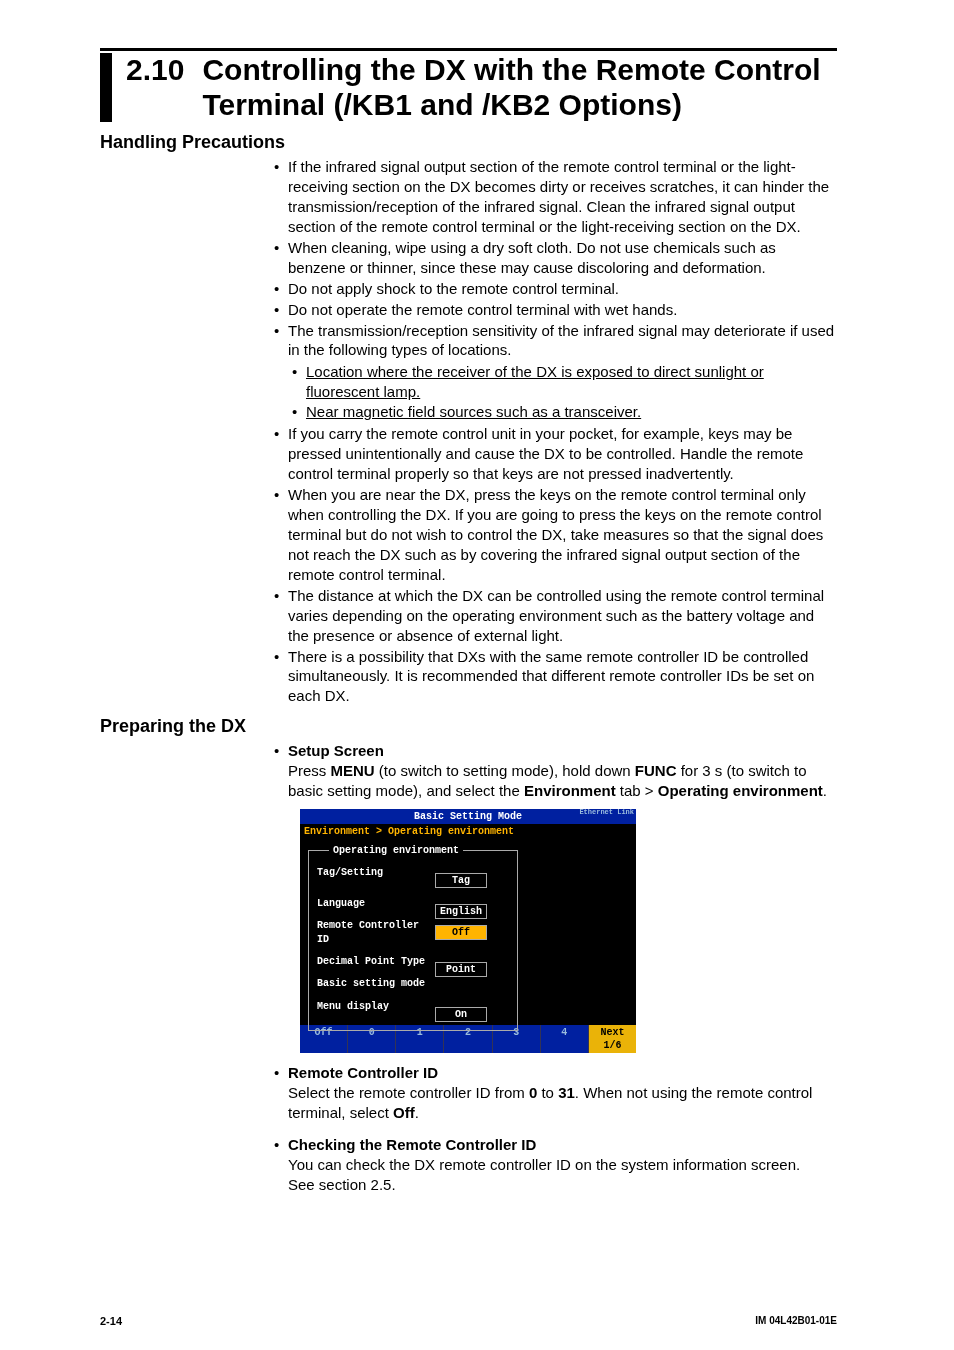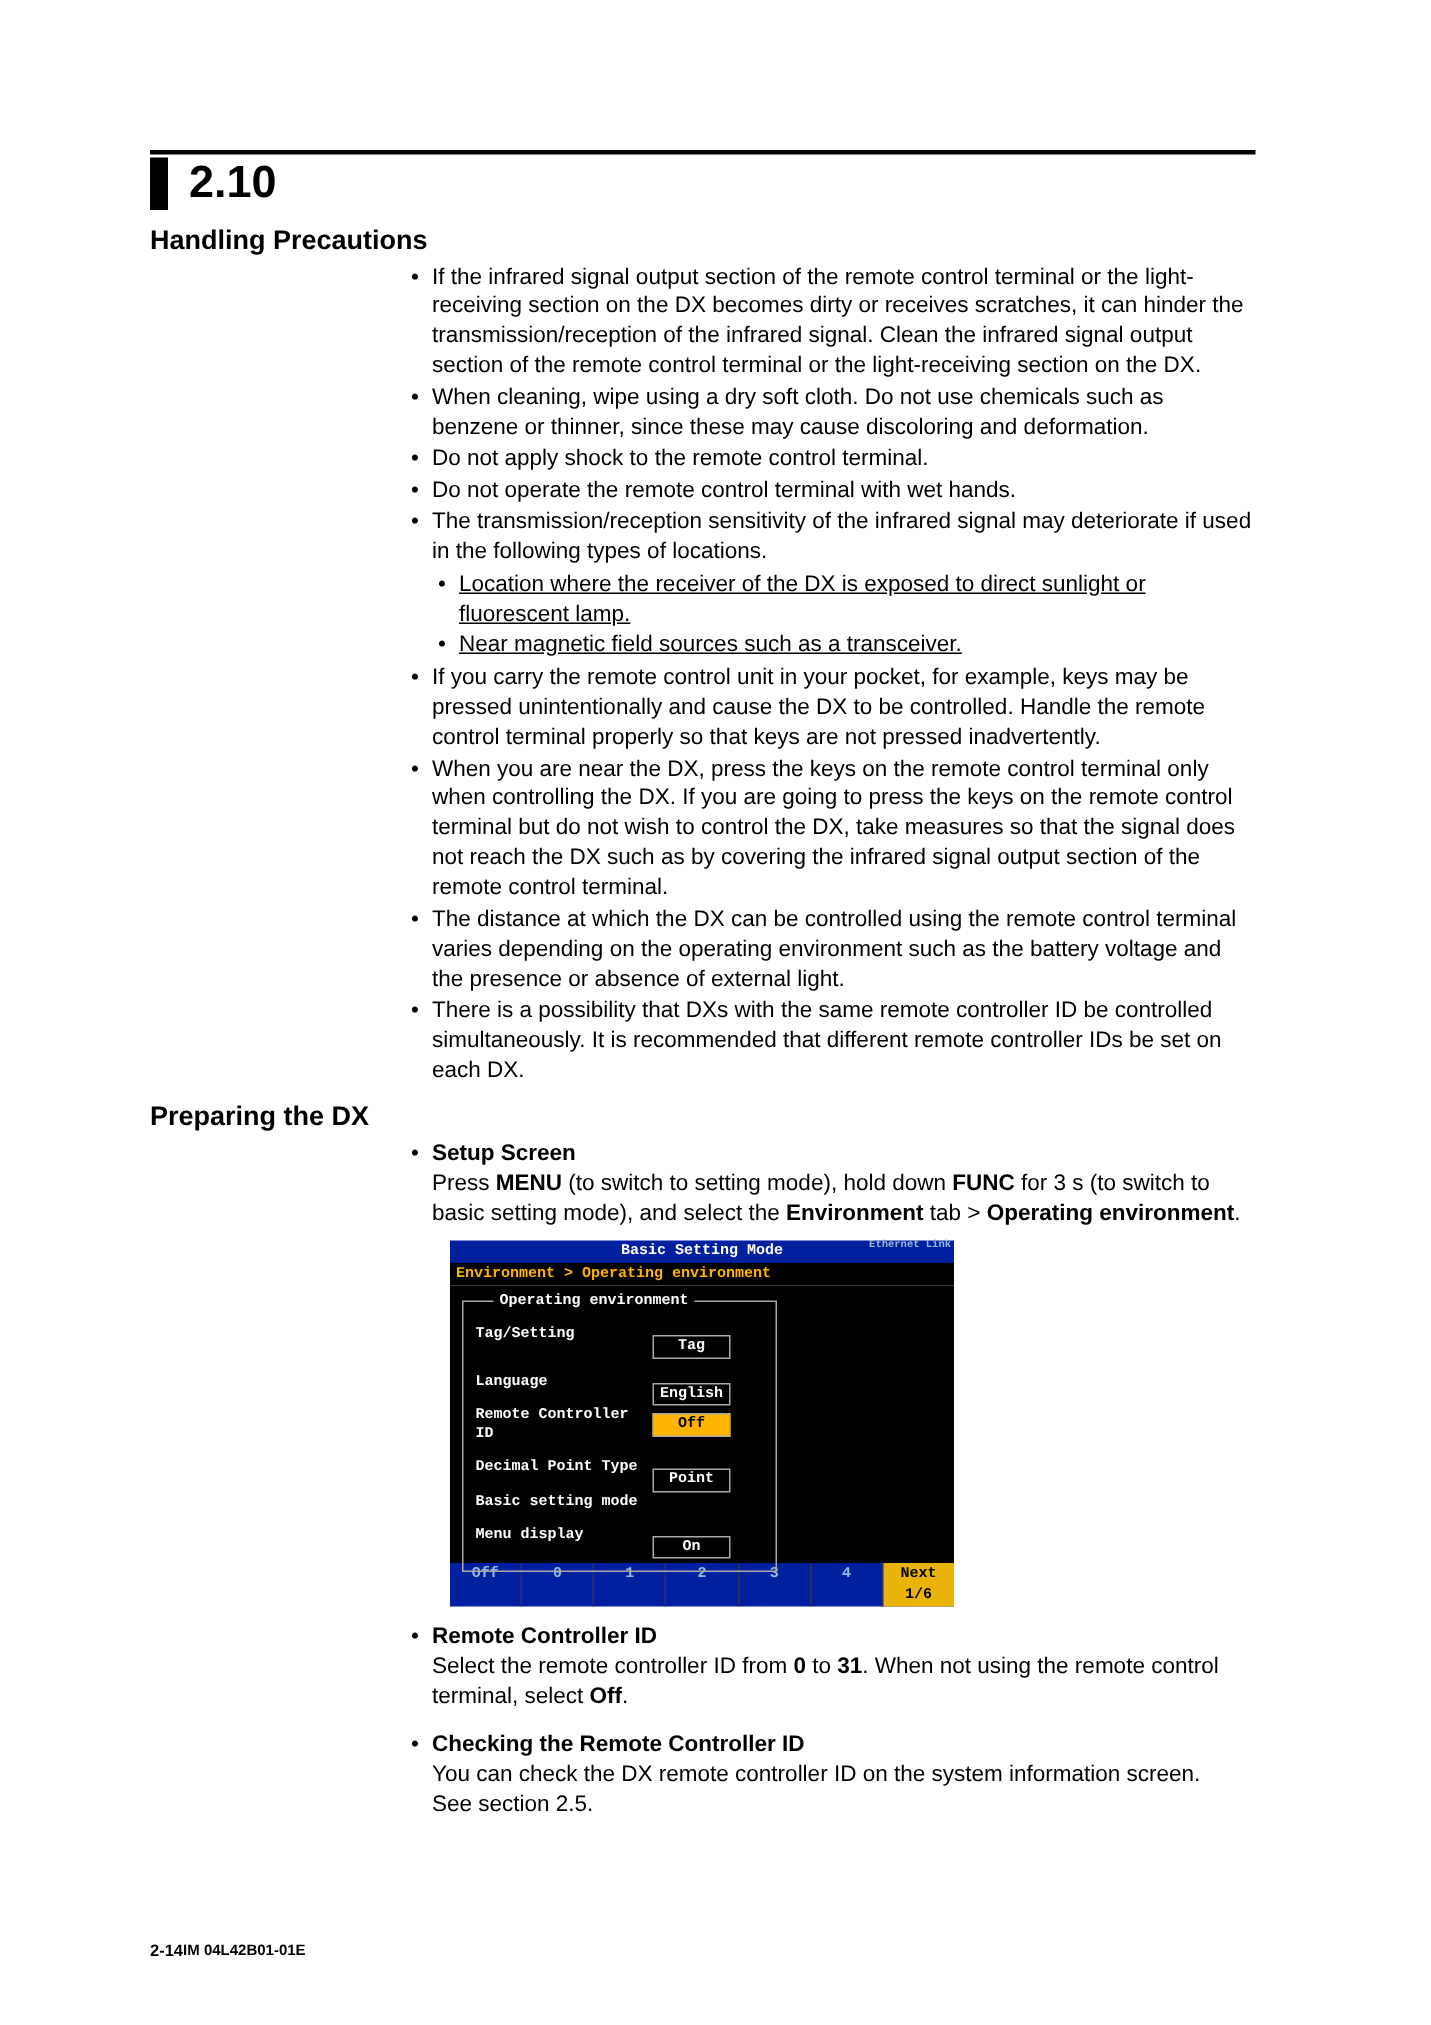--- a/index.html
+++ b/index.html
@@ -6,21 +6,21 @@
   body {
     margin: 0;
     padding: 0;
     font-family: Arial, Helvetica, sans-serif;
     background: #fff;
     color: #000;
     width: 954px;
   }
   .page {
     width: 922px;
-    padding: 100px 85px 40px 100px;
+    padding: 48px 85px 40px 100px;
     position: relative;
     min-height: 1350px;
   }
   .rule { border: none; border-top: 3px solid #000; margin: 0 0 2px 0; }
   .title-row { display: flex; align-items: flex-start; }
   .title-bar { width: 12px; background: #000; margin-right: 14px; flex-shrink: 0; align-self: stretch; }
   .title-num { font-size: 30px; font-weight: bold; margin-right: 18px; flex-shrink: 0; line-height: 1.15; }
   .title-text { font-size: 30px; font-weight: bold; line-height: 1.15; flex: 1; }
   .h2 { font-size: 18px; font-weight: bold; margin: 10px 0 4px 0; }
   .body { margin-left: 170px; font-size: 15px; line-height: 1.33; }
@@ -39,32 +39,33 @@
   .scr-group { border: 1px solid #aaa; padding: 6px 8px 8px 8px; width: 210px; position: relative; }
   .scr-group-title { position: absolute; top: -7px; left: 20px; background: #000; padding: 0 4px; font-weight: bold; }
   .scr-row { display: flex; align-items: center; margin-bottom: 0px; }
   .scr-label { width: 118px; font-weight: bold; }
   .scr-val-box { border: 1px solid #aaa; width: 52px; text-align: center; font-weight: bold; margin-top: 16px; }
   .scr-val-nobox { width: 52px; text-align: center; font-weight: bold; }
   .scr-val-hl { background: #ffb400; color: #000; border: 1px solid #aaa; width: 52px; text-align: center; font-weight: bold; }
   .scr-footer { display: flex; background: #0020a0; }
   .scr-fbtn { flex: 1; color: #9bd; text-align: center; border-right: 1px solid #335; padding: 1px 0; font-weight: bold; }
   .scr-fbtn.next { background: #eab308; color: #000; border-right: none; }
-  .footer { position: absolute; bottom: 43px; left: 0; right: 0; padding: 0 85px 0 100px; display: flex; justify-content: flex-start; font-size: 11px; }
+  .footer { position: absolute; bottom: 23px; left: 0; right: 0; padding: 0 85px 0 100px; display: flex; justify-content: space-between; font-size: 11px; }
   .footer .pn { font-weight: bold; }
   .footer .im { font-weight: bold; font-size: 10px; }
 </style>
 </head>
 <body>
 
 <div class="page">
   <hr class="rule">
   <div class="title-row">
     <div class="title-bar"></div>
     <div class="title-num">2.10</div>
+    <div class="title-text">Controlling the DX with the Remote Control Terminal (/KB1 and /KB2 Options)</div>
   </div>
 
   <div class="h2">Handling Precautions</div>
   <div class="body">
     <ul class="ul">
       <li>If the infrared signal output section of the remote control terminal or the light-receiving section on the DX becomes dirty or receives scratches, it can hinder the transmission/reception of the infrared signal. Clean the infrared signal output section of the remote control terminal or the light-receiving section on the DX.</li>
       <li>When cleaning, wipe using a dry soft cloth. Do not use chemicals such as benzene or thinner, since these may cause discoloring and deformation.</li>
       <li>Do not apply shock to the remote control terminal.</li>
       <li>Do not operate the remote control terminal with wet hands.</li>
       <li>

